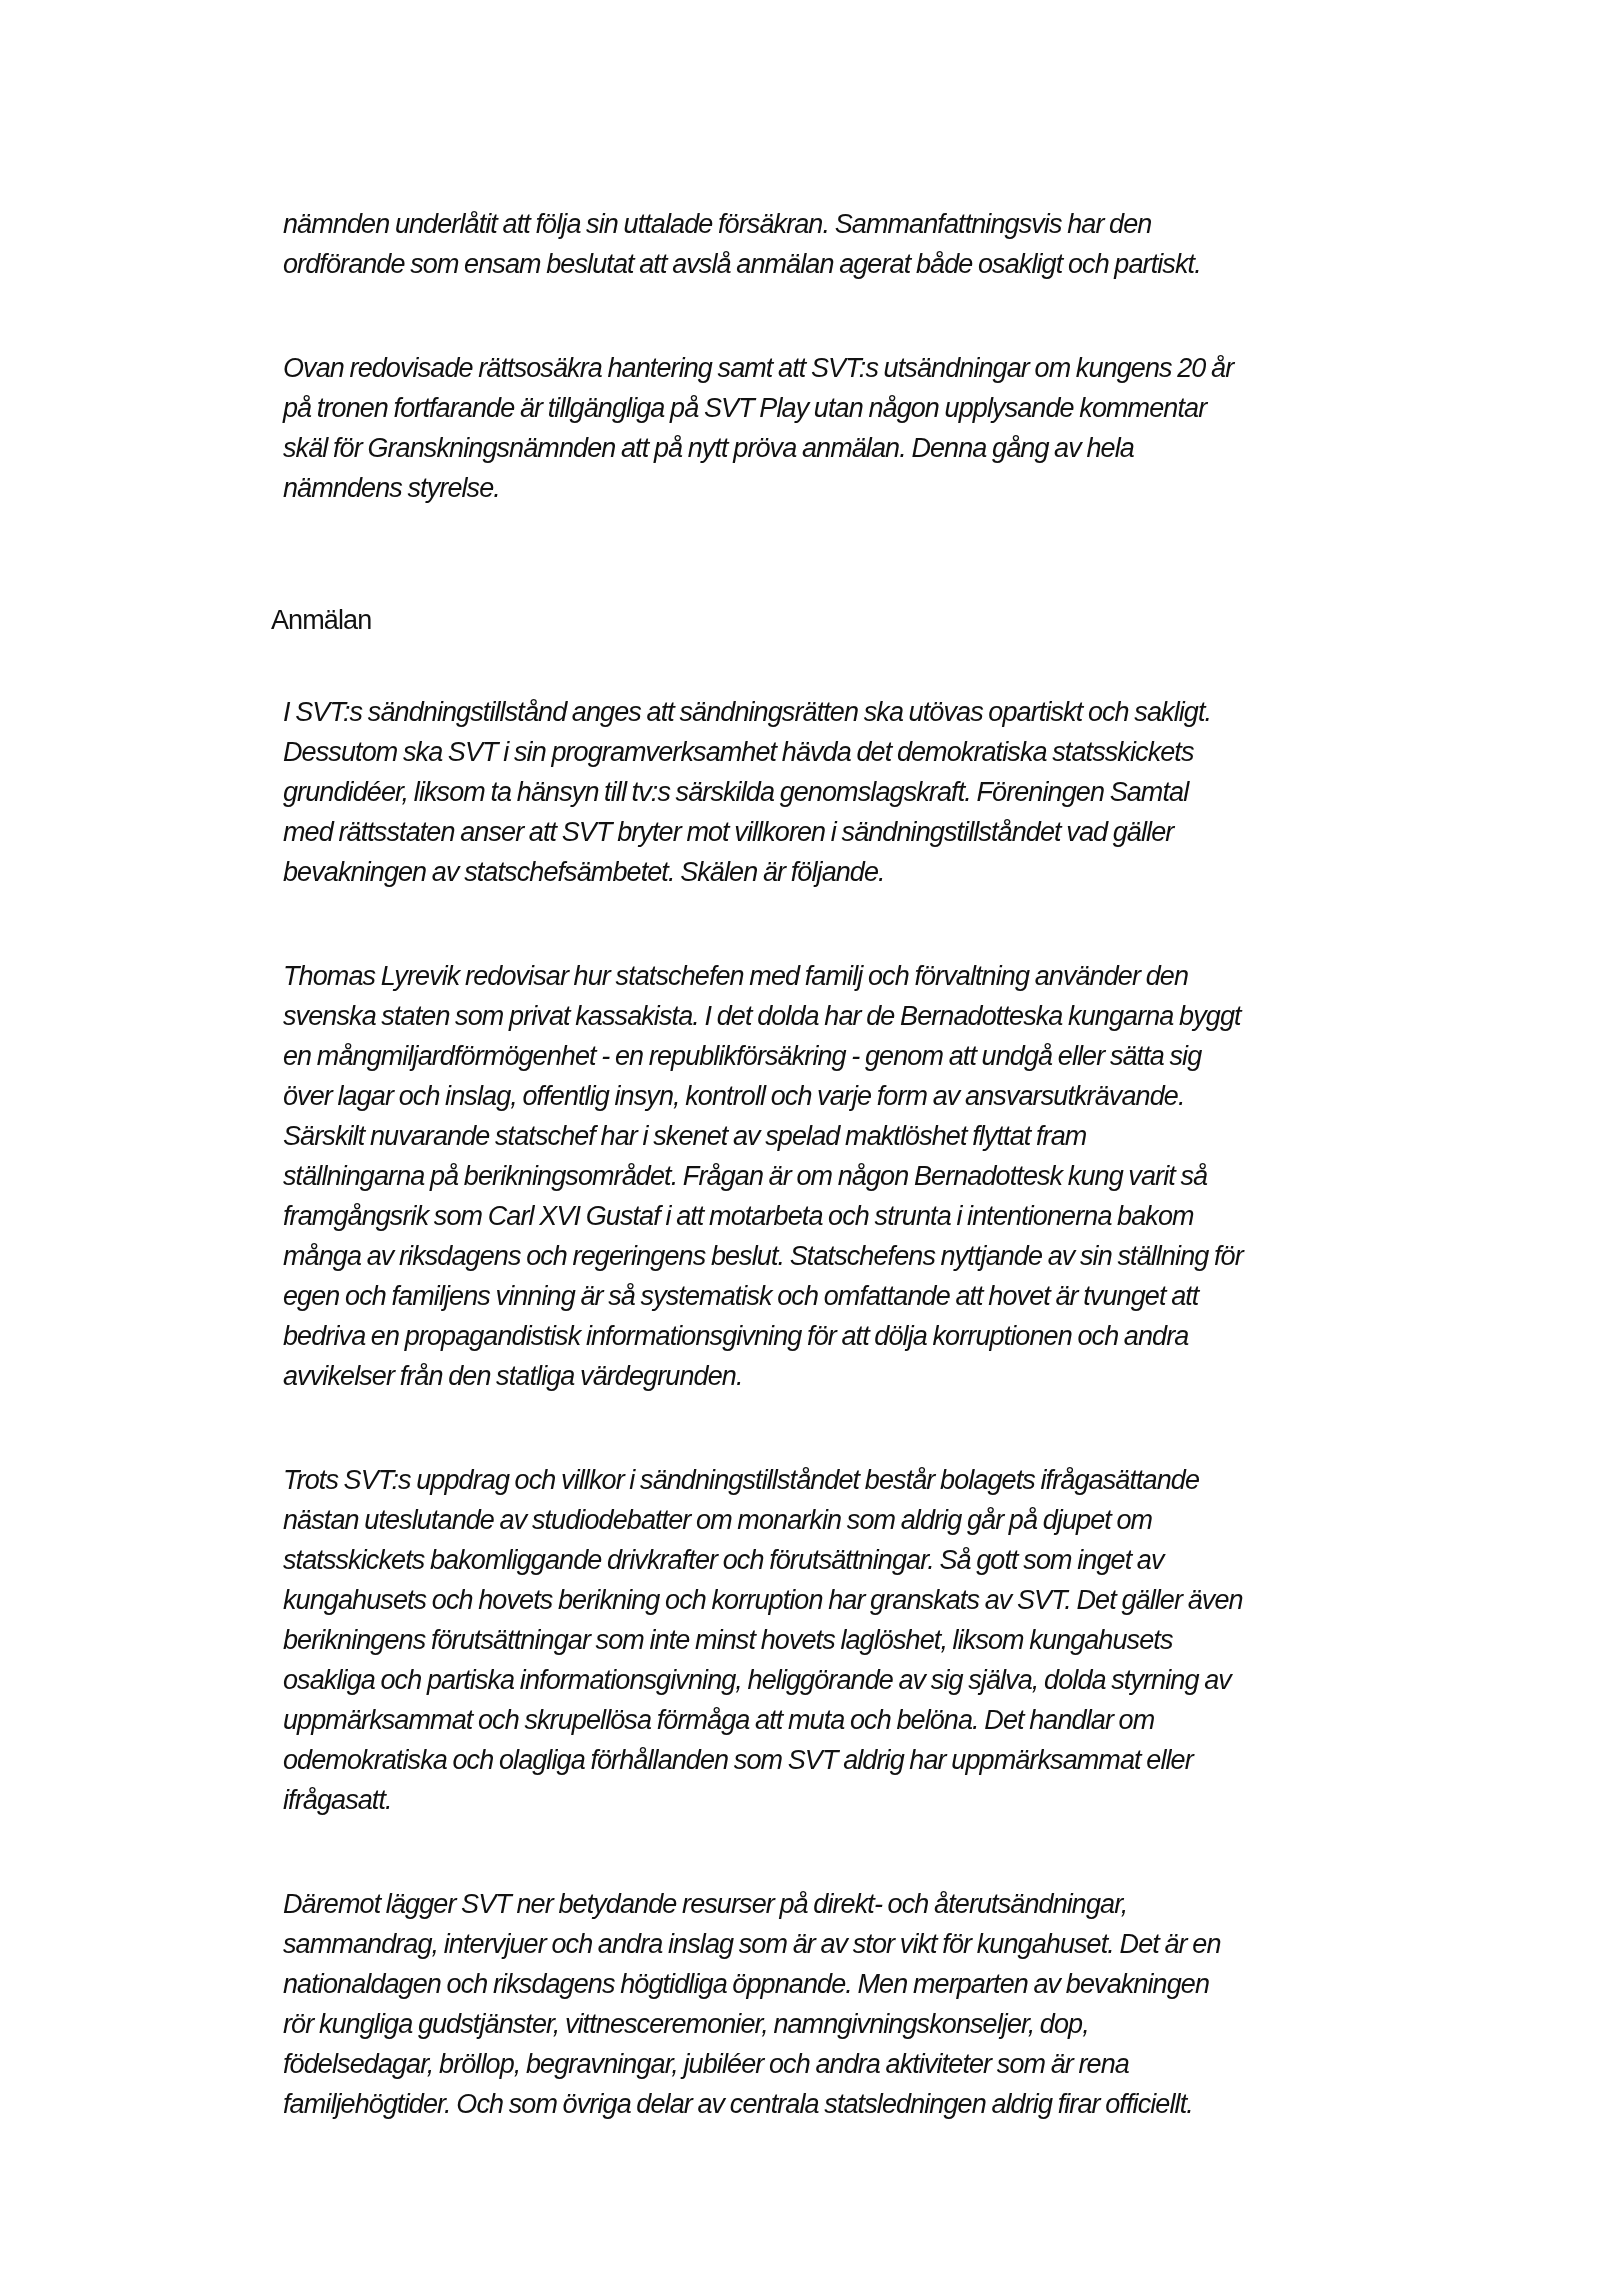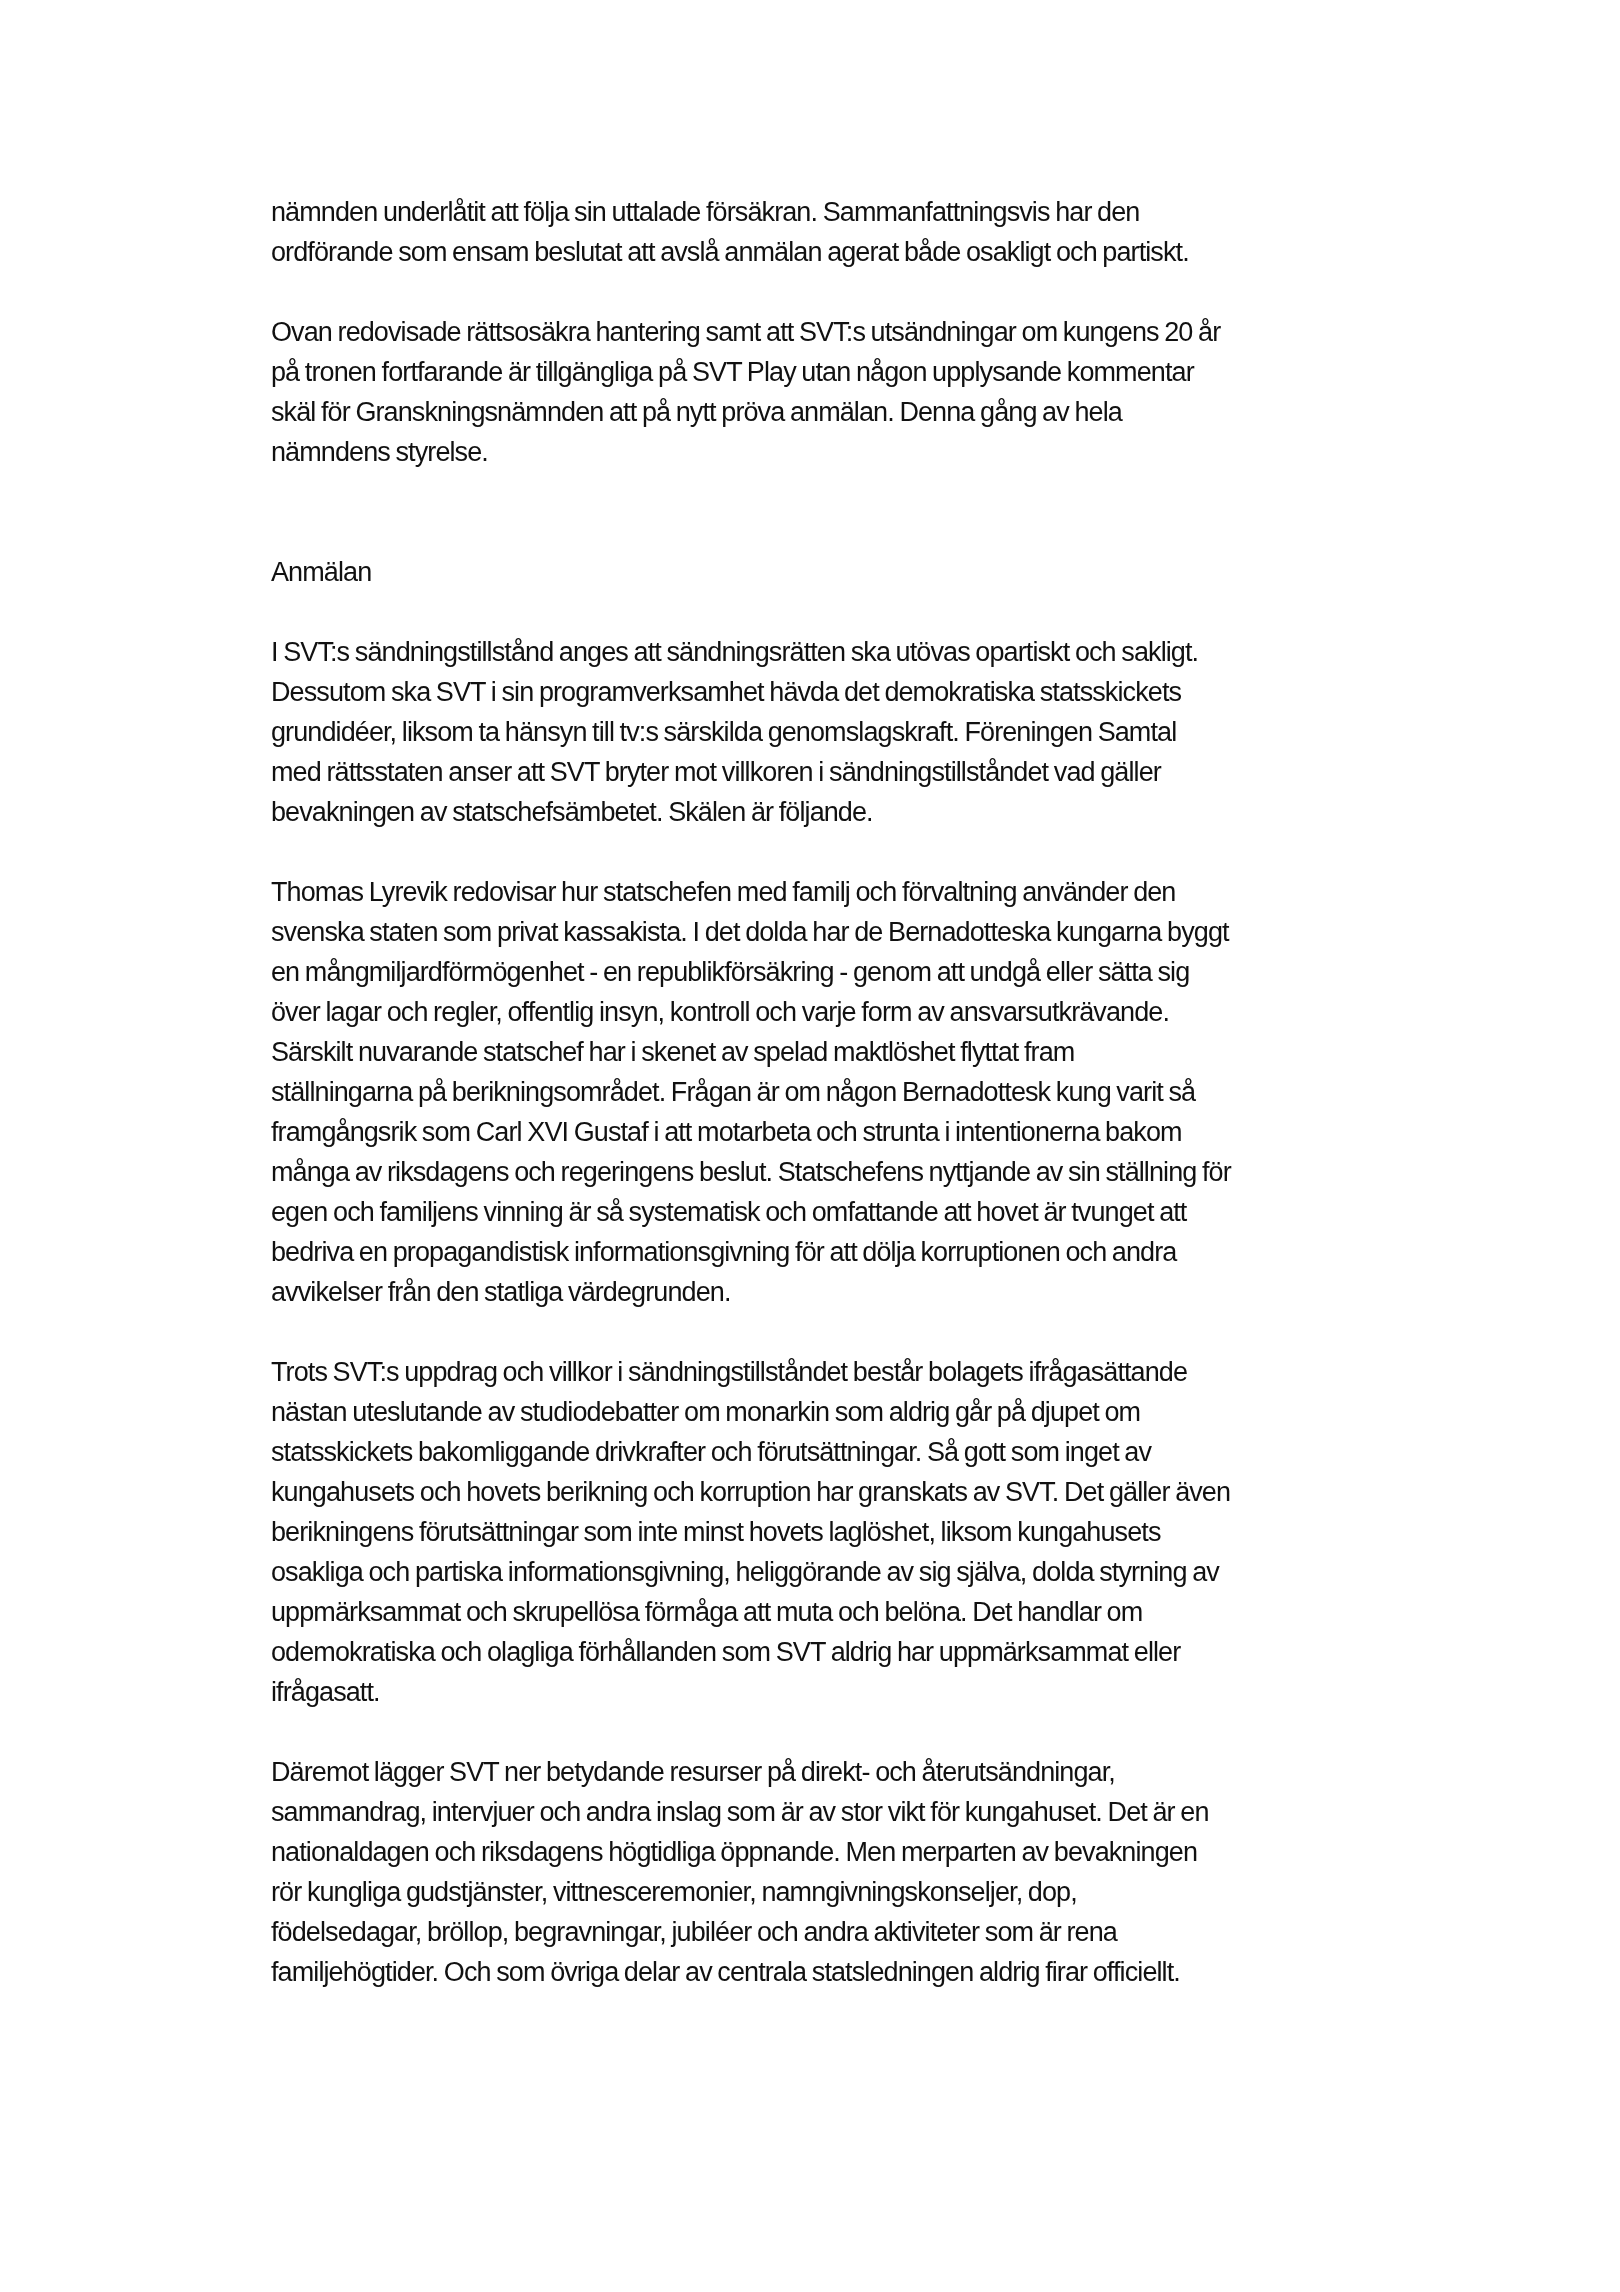--- a/index.html
+++ b/index.html
@@ -15,22 +15,23 @@
       font-family: "Liberation Sans", "DejaVu Sans", sans-serif;
       color: #111111;
     }
     .page {
       position: absolute;
       left: 271px;
       top: 192px;
       width: 1176px;
     }
     .para {
-      margin: 0;
+      margin: 12px;
       padding: 0;
+      font-style: italic;
     }
     .line {
       display: block;
       font-size: 27px;
       line-height: 40px;
       height: 40px;
       white-space: nowrap;
       letter-spacing: -0.9px;
       word-spacing: -1px;
     }
@@ -77,21 +78,21 @@
     <span class="line">grundidéer, liksom ta hänsyn till tv:s särskilda genomslagskraft. Föreningen Samtal</span>
     <span class="line">med rättsstaten anser att SVT bryter mot villkoren i sändningstillståndet vad gäller</span>
     <span class="line">bevakningen av statschefsämbetet. Skälen är följande.</span>
   </p>
   <div class="gap"></div>
 
   <p class="para">
     <span class="line">Thomas Lyrevik redovisar hur statschefen med familj och förvaltning använder den</span>
     <span class="line">svenska staten som privat kassakista. I det dolda har de Bernadotteska kungarna byggt</span>
     <span class="line">en mångmiljardförmögenhet - en republikförsäkring - genom att undgå eller sätta sig</span>
-    <span class="line">över lagar och regler, offentlig insyn, kontroll och varje form av ansvarsutkrävande.</span>
+    <span class="line">över lagar och inslag, offentlig insyn, kontroll och varje form av ansvarsutkrävande.</span>
     <span class="line">Särskilt nuvarande statschef har i skenet av spelad maktlöshet flyttat fram</span>
     <span class="line">ställningarna på berikningsområdet. Frågan är om någon Bernadottesk kung varit så</span>
     <span class="line">framgångsrik som Carl XVI Gustaf i att motarbeta och strunta i intentionerna bakom</span>
     <span class="line">många av riksdagens och regeringens beslut. Statschefens nyttjande av sin ställning för</span>
     <span class="line">egen och familjens vinning är så systematisk och omfattande att hovet är tvunget att</span>
     <span class="line">bedriva en propagandistisk informationsgivning för att dölja korruptionen och andra</span>
     <span class="line">avvikelser från den statliga värdegrunden.</span>
   </p>
   <div class="gap"></div>
 

